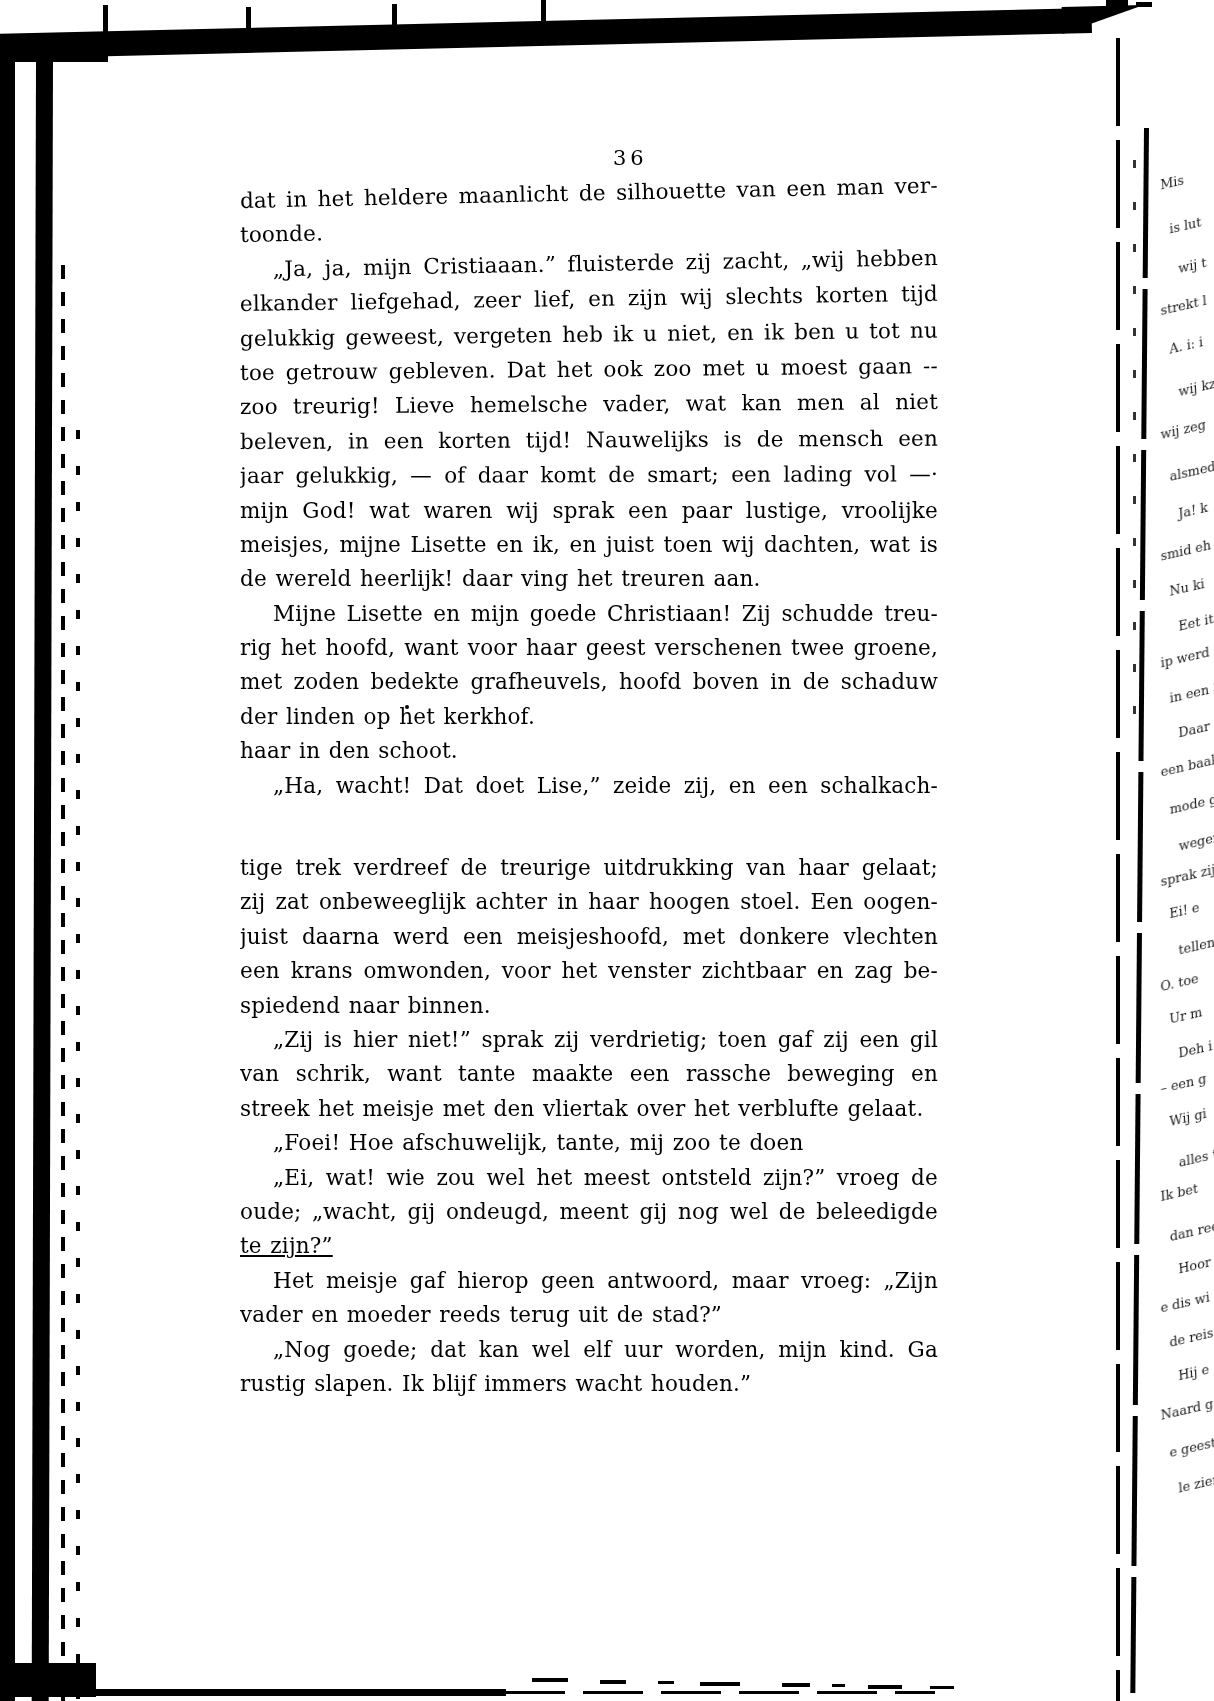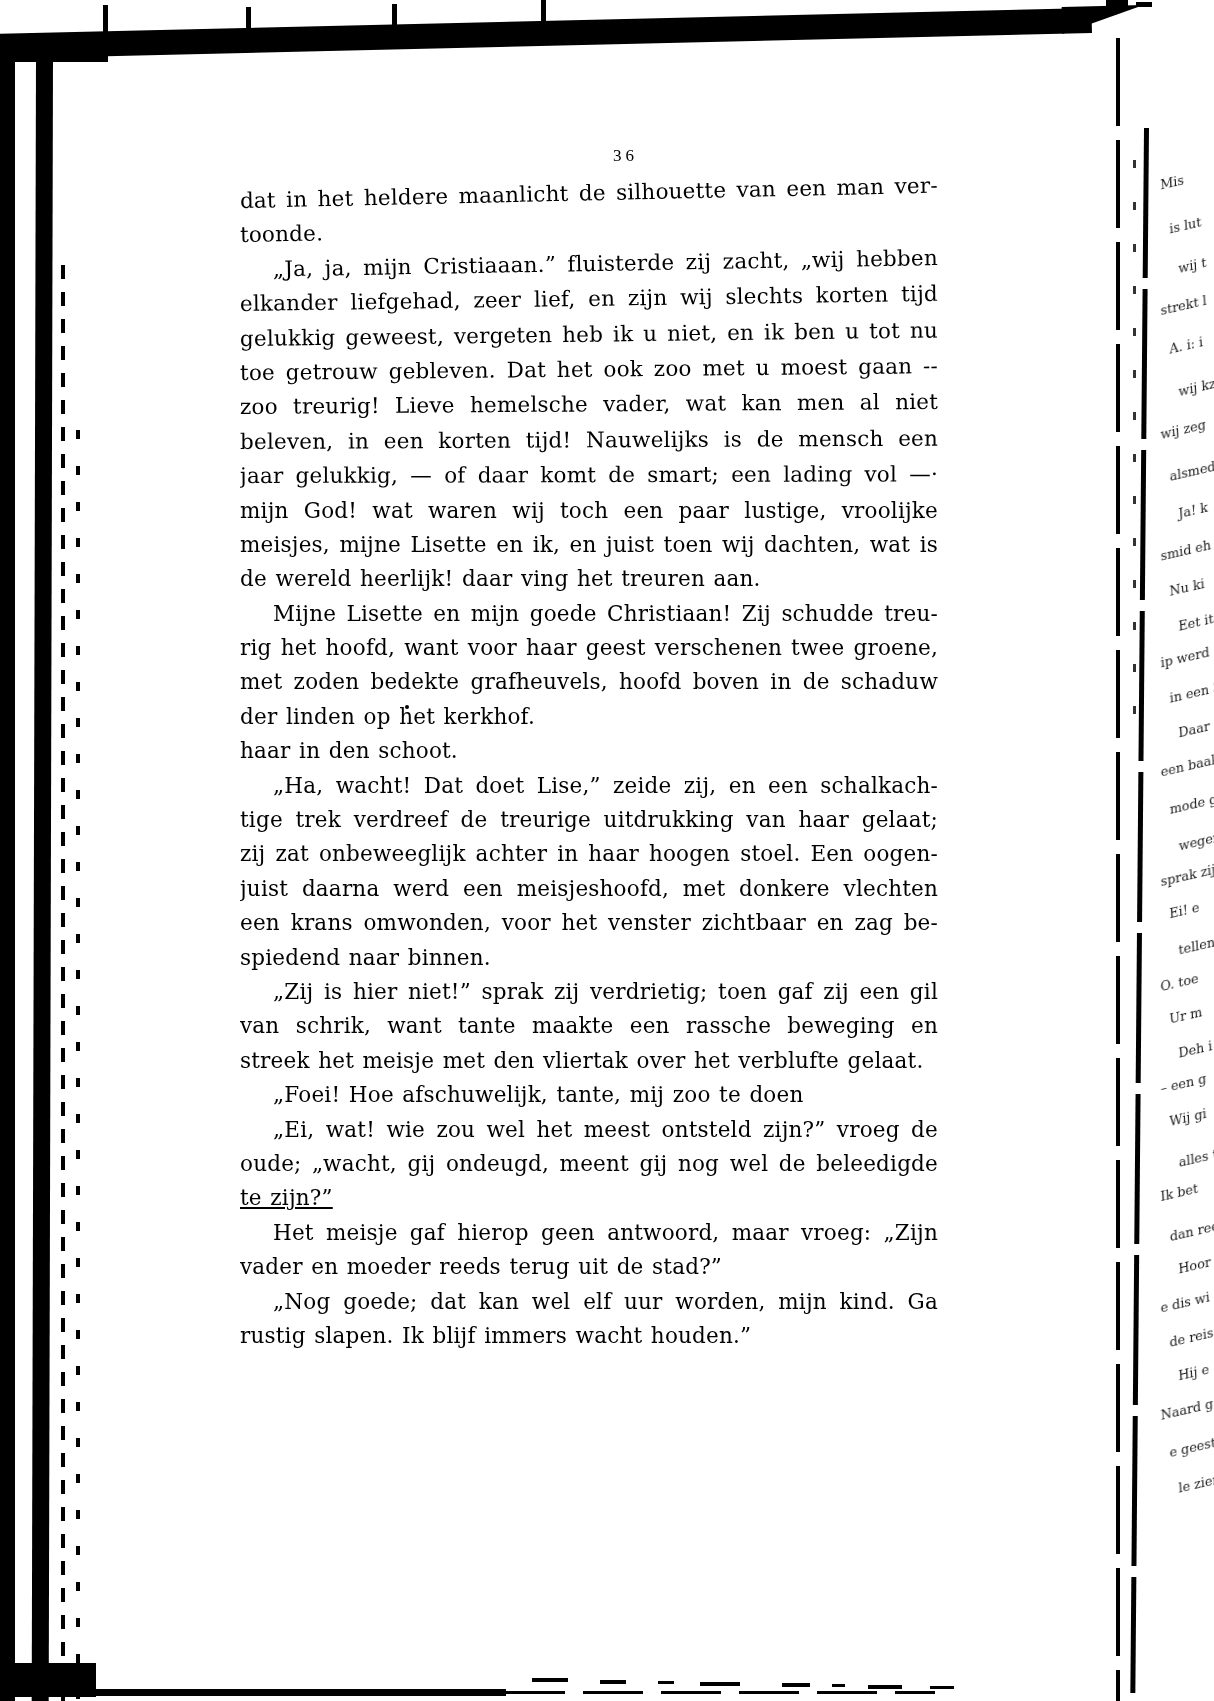--- a/index.html
+++ b/index.html
@@ -48,22 +48,22 @@
              background:repeating-linear-gradient(180deg,#000 0 88px, transparent 88px 102px); }
   .r-line2 { left:1144px; top:128px; width:5px; height:1565px;
              transform:rotate(0.5deg); transform-origin:top left;
              background:repeating-linear-gradient(180deg,#000 0 150px, transparent 150px 161px); }
   .r-mid   { left:1133px; top:160px; width:3px; height:560px; opacity:.8;
              background:repeating-linear-gradient(180deg,#000 0 8px, transparent 8px 42px); }
 
   .speck { left:405px; top:705px; width:4px; height:4px; border-radius:50%; }
 
   
-  #page-number { position:absolute; left:613px; top:146px; font-size:17px;
-                 letter-spacing:4px; color:#000;font-family:Liberation Serif, serif; }
+  #page-number { position:absolute; left:613px; top:146px; font-size:21px;
+                 letter-spacing:4px; color:#000; }
 
   
   #body-text { position:absolute; left:240px; top:184px; width:698px;
                font-size:21.5px; line-height:34.4px; letter-spacing:0.2px;
                word-spacing:1.5px; }
   .tline { height:34.4px; overflow:hidden; text-align:left; transform-origin:left center; white-space:normal; }
   .tline.just { text-align:justify; text-align-last:justify; }
   .tline.just::after { content:""; display:inline-block; width:100%; height:0; }
   .tline.ind { text-indent:33px; }
 
@@ -115,30 +115,30 @@
   <div id="body-text">
       <div class="tline just" style="transform: rotate(-1.26deg);">dat in het heldere maanlicht de silhouette van een man ver-</div>
       <div class="tline" style="transform: rotate(-1.12deg);">toonde.</div>
       <div class="tline ind just" style="transform: rotate(-0.98deg);">„Ja, ja, mijn Cristiaaan.” fluisterde zij zacht, „wij hebben</div>
       <div class="tline just" style="transform: rotate(-0.84deg);">elkander liefgehad, zeer lief, en zijn wij slechts korten tijd</div>
       <div class="tline just" style="transform: rotate(-0.7deg);">gelukkig geweest, vergeten heb ik u niet, en ik ben u tot nu</div>
       <div class="tline just" style="transform: rotate(-0.56deg);">toe getrouw gebleven. Dat het ook zoo met u moest gaan --</div>
       <div class="tline just" style="transform: rotate(-0.42deg);">zoo treurig! Lieve hemelsche vader, wat kan men al niet</div>
       <div class="tline just" style="transform: rotate(-0.28deg);">beleven, in een korten tijd! Nauwelijks is de mensch een paar</div>
       <div class="tline just" style="transform: rotate(-0.14deg);">jaar gelukkig, — of daar komt de smart; een lading vol —·</div>
-      <div class="tline just" style="transform: rotate(0deg);">mijn God! wat waren wij toch een paar lustige, vroolijke</div>
+      <div class="tline just" style="transform: rotate(0deg);">mijn God! wat waren wij sprak een paar lustige, vroolijke</div>
       <div class="tline just" style="transform: rotate(0deg);">meisjes, mijne Lisette en ik, en juist toen wij dachten, wat is</div>
       <div class="tline" style="transform: rotate(0deg);">de wereld heerlijk! daar ving het treuren aan.</div>
       <div class="tline ind just" style="transform: rotate(0deg);">Mijne Lisette en mijn goede Christiaan! Zij schudde treu-</div>
       <div class="tline just" style="transform: rotate(0deg);">rig het hoofd, want voor haar geest verschenen twee groene,</div>
       <div class="tline just" style="transform: rotate(0deg);">met zoden bedekte grafheuvels, hoofd boven in de schaduw</div>
       <div class="tline" style="transform: rotate(0deg);">der linden op het kerkhof.</div>
       <div class="tline" style="transform: rotate(0deg);">haar in den schoot.</div>
       <div class="tline ind just" style="transform: rotate(0deg);">„Ha, wacht! Dat doet Lise,” zeide zij, en een schalkach-</div>
-      <div class="tline just" style="transform: rotate(0deg);">tige trek verdreef de treurige uitdrukking van haar gelaat;</div>
+      <div class="tline just" style="transform: rotate(0deg); margin-top: 48px;">tige trek verdreef de treurige uitdrukking van haar gelaat;</div>
       <div class="tline just" style="transform: rotate(0deg);">zij zat onbeweeglijk achter in haar hoogen stoel. Een oogen-</div>
       <div class="tline just" style="transform: rotate(0deg);">juist daarna werd een meisjeshoofd, met donkere vlechten als</div>
       <div class="tline just" style="transform: rotate(0deg);">een krans omwonden, voor het venster zichtbaar en zag be-</div>
       <div class="tline" style="transform: rotate(0deg);">spiedend naar binnen.</div>
       <div class="tline ind just" style="transform: rotate(0deg);">„Zij is hier niet!” sprak zij verdrietig; toen gaf zij een gil</div>
       <div class="tline just" style="transform: rotate(0deg);">van schrik, want tante maakte een rassche beweging en</div>
       <div class="tline" style="transform: rotate(0deg);">streek het meisje met den vliertak over het verblufte gelaat.</div>
       <div class="tline ind" style="transform: rotate(0deg);">„Foei! Hoe afschuwelijk, tante, mij zoo te doen schrikken!”</div>
       <div class="tline ind just" style="transform: rotate(0deg);">„Ei, wat! wie zou wel het meest ontsteld zijn?” vroeg de</div>
       <div class="tline just" style="transform: rotate(0deg);">oude; „wacht, gij ondeugd, meent gij nog wel de beleedigde</div>

